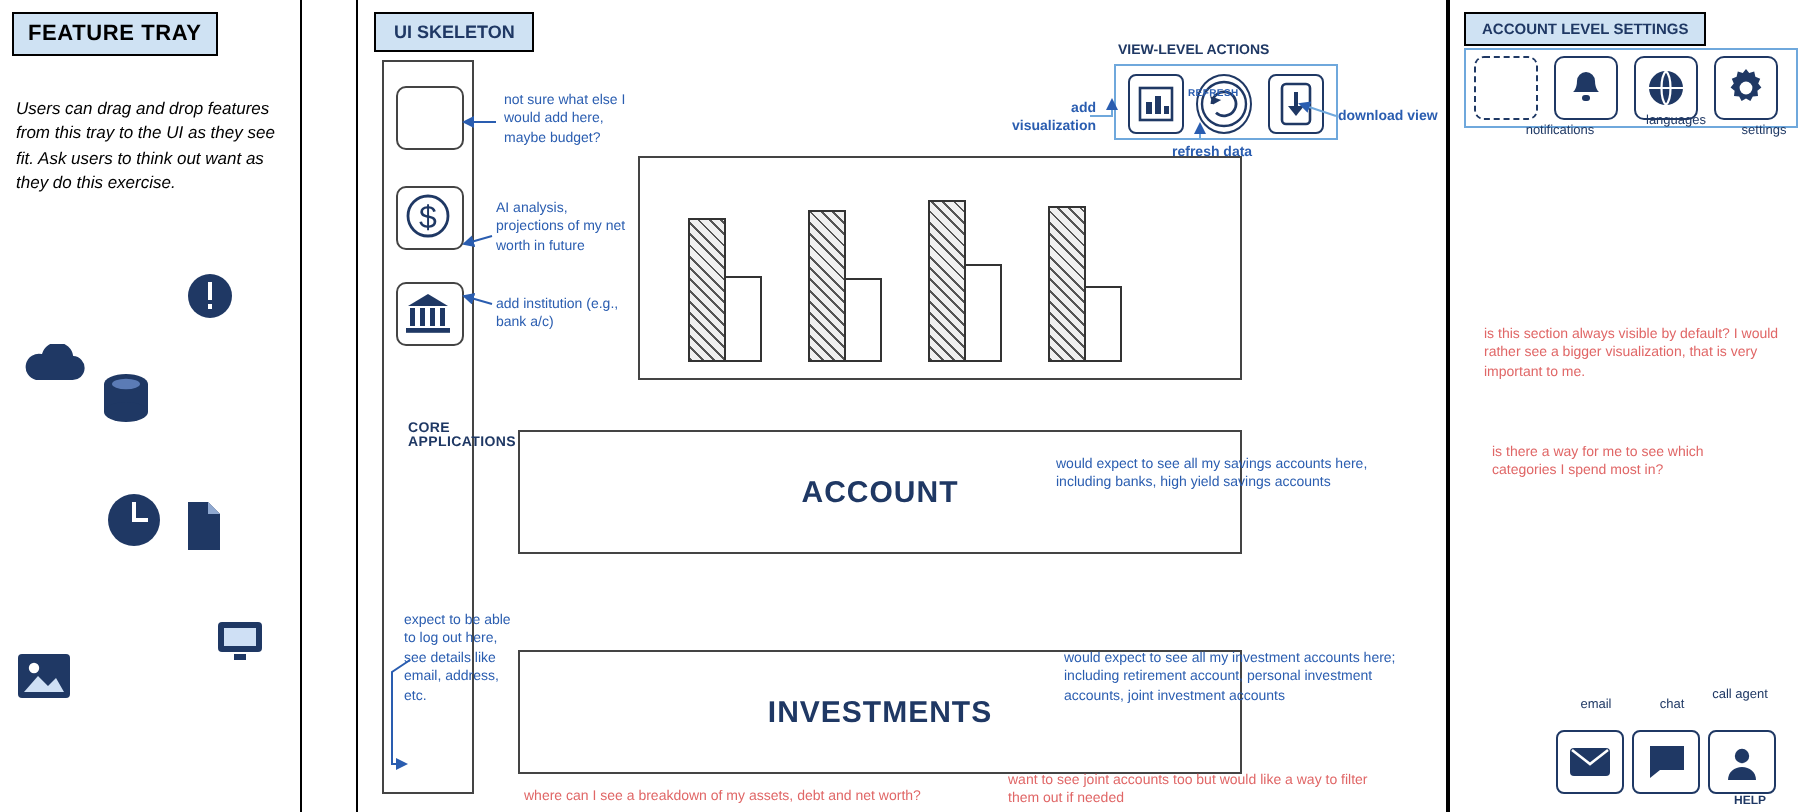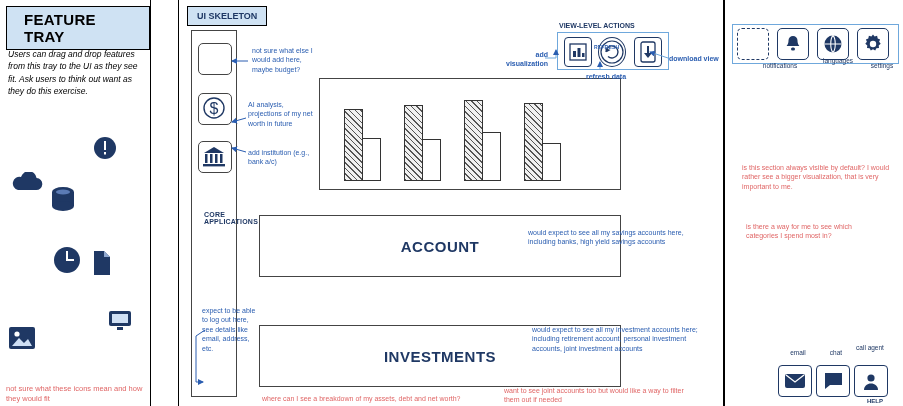--- a/index.html
+++ b/index.html
@@ -9,22 +9,22 @@
     font-family:"Liberation Sans", sans-serif;
     position:relative;
     overflow:hidden;
   }
   .panel{position:absolute;top:0;bottom:0;}
   
   #left-panel{left:0;width:150px;border-right:1px solid #000;}
   .tray-title{
     position:absolute;left:6px;top:6px;
     background:#cfe2f3;border:1px solid #000;
-    font-size:15px;font-weight:bold;letter-spacing:.3px;
-    padding:4px 17px;color:#000;
+    font-size:11px;font-weight:bold;letter-spacing:.3px;
+    padding:4px 7px;color:#000;
   }
   .tray-note{
     position:absolute;left:8px;top:48px;width:134px;
     font-size:8.5px;font-style:italic;line-height:1.45;color:#000;
   }
   .tray-bottom-note{
     position:absolute;left:6px;top:384px;width:140px;
     font-size:7.5px;color:#e06666;line-height:1.35;
   }
   .tray-icons{position:absolute;left:0;top:130px;width:150px;height:250px;}
@@ -160,21 +160,20 @@
     </div>
     <div class="ic" style="left:8px;top:195px;">
       <svg width="28" height="26" viewBox="0 0 28 26">
           <rect x="1" y="2" width="26" height="22" rx="2" fill="#1f3864"></rect>
           <circle cx="9" cy="9" r="2.6" fill="#fff"></circle>
           <path d="M4 21l7-8 5 5 4-4 4 7z" fill="#cfe0f5"></path>
         </svg>
     </div>
   </div>
 
-  <div class="tray-bottom-note">not sure what these icons mean and how they would fit</div>
 </div>
 
 <div class="panel" id="mid-panel">
   <div class="skeleton-title">UI SKELETON</div>
 
   <div class="left-rail">
     <div class="rail-box" style="top:12px;"></div>
     <div class="rail-box" style="top:62px;">
       <svg width="30" height="28" viewBox="0 0 30 28" style="position:absolute;left:0;top:0;">
         <text x="15" y="20" font-size="16" text-anchor="middle" fill="#1f3864" font-family="Liberation Sans, sans-serif">$</text>
@@ -240,20 +239,21 @@
         <div class="bar plain" style="left:18px;height:40%;"></div>
       </div>
     </div>
   </div>
 
   <div class="sec-box" id="savings-box">ACCOUNT</div>
   <div class="sec-box" id="investments-box">INVESTMENTS</div>
 </div>
 
 <div class="panel" id="right-panel">
+  <div class="als-title">ACCOUNT LEVEL SETTINGS</div>
   <div class="als-row">
     <div class="als-btn" style="left:4px;border-style:dashed;"></div>
     <div class="als-btn" style="left:44px;">
       <svg width="22" height="22" viewBox="0 0 22 22">
           <path d="M11 3a4.5 4.5 0 0 0-4.5 4.5c0 4-2 5.5-2 5.5h13s-2-1.5-2-5.5A4.5 4.5 0 0 0 11 3z" fill="#1f3864"></path>
           <rect x="9" y="14.5" width="4" height="3" rx="1.5" fill="#1f3864"></rect>
         </svg>
     </div>
     <div class="als-btn" style="left:84px;">
       <svg width="22" height="22" viewBox="0 0 22 22">

